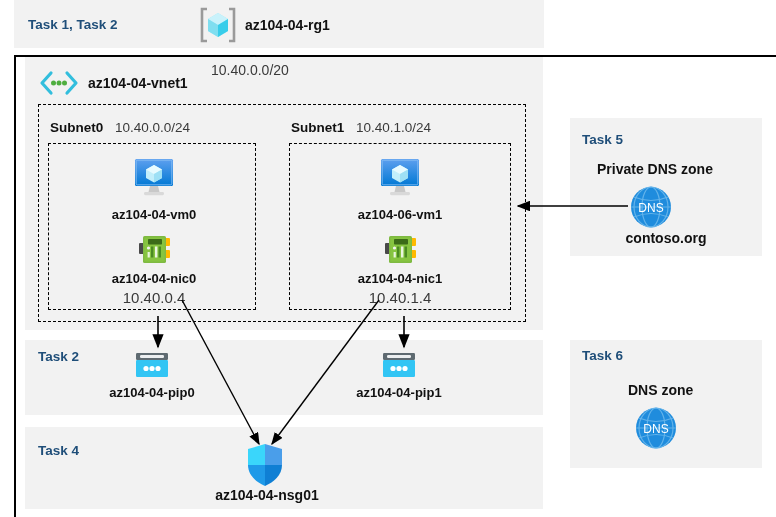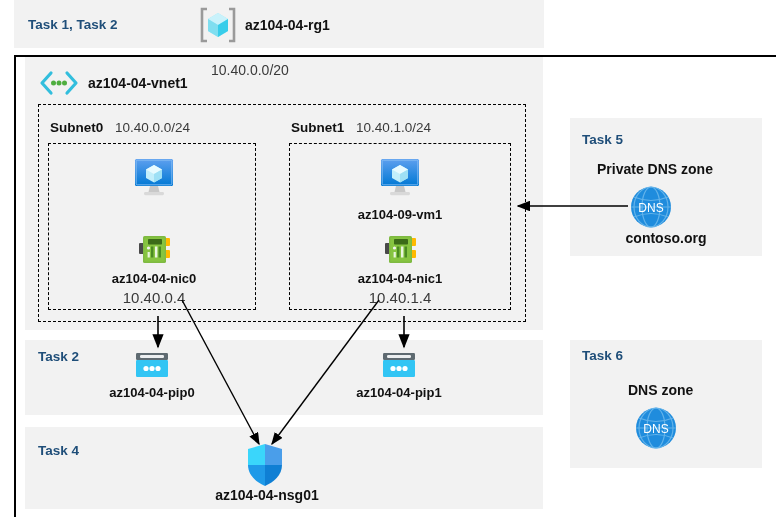--- a/index.html
+++ b/index.html
@@ -141,20 +141,21 @@
       </defs>
       <rect x="3" y="2" width="38" height="27" rx="1.5" fill="url(#vmg0)"></rect>
       <rect x="4.2" y="3.2" width="35.6" height="24.6" rx="1" fill="none" stroke="#8fc3f5" stroke-width="0.8"></rect>
       <polygon points="22,8 30,12.5 30,21 22,25.5 14,21 14,12.5" fill="#c3effb"></polygon>
       <polygon points="22,8 30,12.5 22,17 14,12.5" fill="#e8fbff"></polygon>
       <polygon points="22,17 30,12.5 30,21 22,25.5" fill="#9ee0f5"></polygon>
       <path d="M18 29 L26 29 L27.5 35 L16.5 35 Z" fill="#c8c8c8"></path>
       <rect x="12" y="35" width="20" height="3.2" rx="1.4" fill="#d9d9d9"></rect>
     </svg>
   </div>
+  <div class="node-label" style="left:82px; top:207px; width:144px;">az104-04-vm0</div>
 
   <div class="icon" style="left:138px; top:234px;">
     <svg width="34" height="32" viewBox="0 0 34 32">
       <rect x="1" y="9" width="5" height="11" rx="1" fill="#4a4a4a"></rect>
       <rect x="27" y="4" width="5" height="8" rx="1" fill="#ffb900"></rect>
       <rect x="27" y="16" width="5" height="8" rx="1" fill="#ffb900"></rect>
       <rect x="5" y="2" width="23" height="27" rx="1.6" fill="#7fba42"></rect>
       <rect x="6.4" y="3.4" width="20.2" height="24.2" rx="1" fill="#86c440"></rect>
       <rect x="10" y="5" width="14" height="5.5" rx="0.8" fill="#3b6b18"></rect>
       <circle cx="10.5" cy="14" r="1.6" fill="#f2f2f2"></circle>
@@ -182,21 +183,21 @@
       </defs>
       <rect x="3" y="2" width="38" height="27" rx="1.5" fill="url(#vmg1)"></rect>
       <rect x="4.2" y="3.2" width="35.6" height="24.6" rx="1" fill="none" stroke="#8fc3f5" stroke-width="0.8"></rect>
       <polygon points="22,8 30,12.5 30,21 22,25.5 14,21 14,12.5" fill="#c3effb"></polygon>
       <polygon points="22,8 30,12.5 22,17 14,12.5" fill="#e8fbff"></polygon>
       <polygon points="22,17 30,12.5 30,21 22,25.5" fill="#9ee0f5"></polygon>
       <path d="M18 29 L26 29 L27.5 35 L16.5 35 Z" fill="#c8c8c8"></path>
       <rect x="12" y="35" width="20" height="3.2" rx="1.4" fill="#d9d9d9"></rect>
     </svg>
   </div>
-  <div class="node-label" style="left:328px; top:207px; width:144px;">az104-09-vm1</div>
+  <div class="node-label" style="left:328px; top:207px; width:144px;">az104-06-vm1</div>
 
   <div class="icon" style="left:384px; top:234px;">
     <svg width="34" height="32" viewBox="0 0 34 32">
       <rect x="1" y="9" width="5" height="11" rx="1" fill="#4a4a4a"></rect>
       <rect x="27" y="4" width="5" height="8" rx="1" fill="#ffb900"></rect>
       <rect x="27" y="16" width="5" height="8" rx="1" fill="#ffb900"></rect>
       <rect x="5" y="2" width="23" height="27" rx="1.6" fill="#7fba42"></rect>
       <rect x="6.4" y="3.4" width="20.2" height="24.2" rx="1" fill="#86c440"></rect>
       <rect x="10" y="5" width="14" height="5.5" rx="0.8" fill="#3b6b18"></rect>
       <circle cx="10.5" cy="14" r="1.6" fill="#f2f2f2"></circle>

